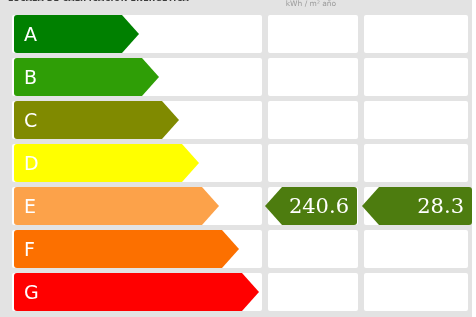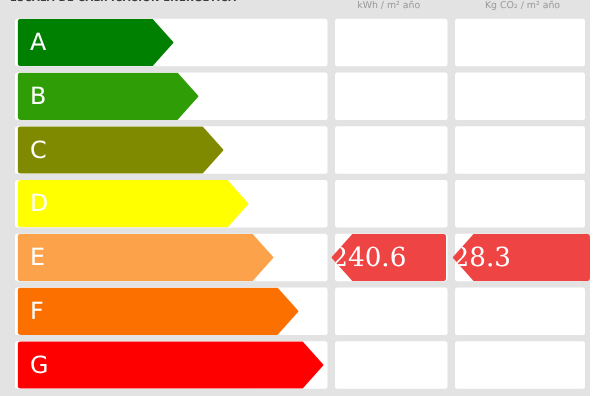--- a/index.html
+++ b/index.html
@@ -73,46 +73,45 @@
   }
   .bar .letter {
     position: relative;
     display: inline-block;
   }
 
   
   .flag {
     position: absolute;
     height: 38px;
-    background: #ef4444;
+    background: #4d7c0f;
     color: #ffffff;
     font-family: "DejaVu Serif", "Liberation Serif", serif;
     font-size: 21px;
     line-height: 38px;
-    text-align: left;
+    text-align: right;
     padding-right: 8px;
     box-sizing: border-box;
     border-top-right-radius: 3px;
     border-bottom-right-radius: 3px;
     -webkit-clip-path: polygon(17px 0, 100% 0, 100% 100%, 17px 100%, 0 50%);
     clip-path: polygon(17px 0, 100% 0, 100% 100%, 17px 100%, 0 50%);
   }
   .flag.f1 { left: 265px; width: 92px; }
   .flag.f2 { left: 362px; width: 110px; }
 </style>
 </head>
 <body>
 
 <div id="certificate">
 
   <div class="hdr-title">ESCALA DE CALIFICACIÓN ENERGÉTICA</div>
 
   <div class="hdr-unit u1">kWh / m² año</div>
 
-  <div class="hdr-unit u2">Kg CO₂ / m² año</div>
 
   <div id="rows-host">
       <div class="panel p-scale" style="top: 15px;"></div>
       <div class="panel p-v1" style="top: 15px;"></div>
       <div class="panel p-v2" style="top: 15px;"></div>
       <div class="bar" style="top: 15px; width: 125px; background: rgb(0, 128, 0);"><span class="letter">A</span></div>
       <div class="panel p-scale" style="top: 58px;"></div>
       <div class="panel p-v1" style="top: 58px;"></div>
       <div class="panel p-v2" style="top: 58px;"></div>
       <div class="bar" style="top: 58px; width: 145px; background: rgb(47, 158, 6);"><span class="letter">B</span></div>

